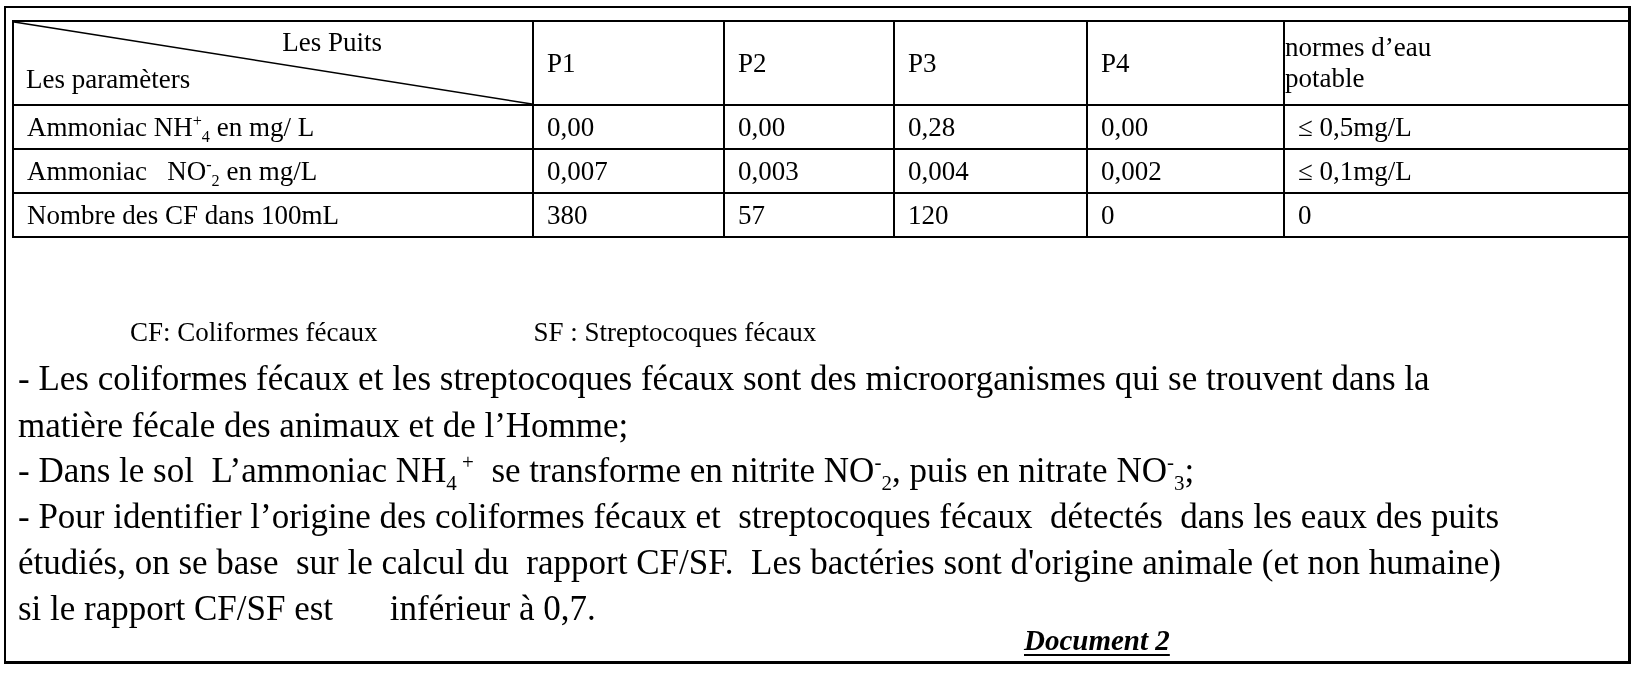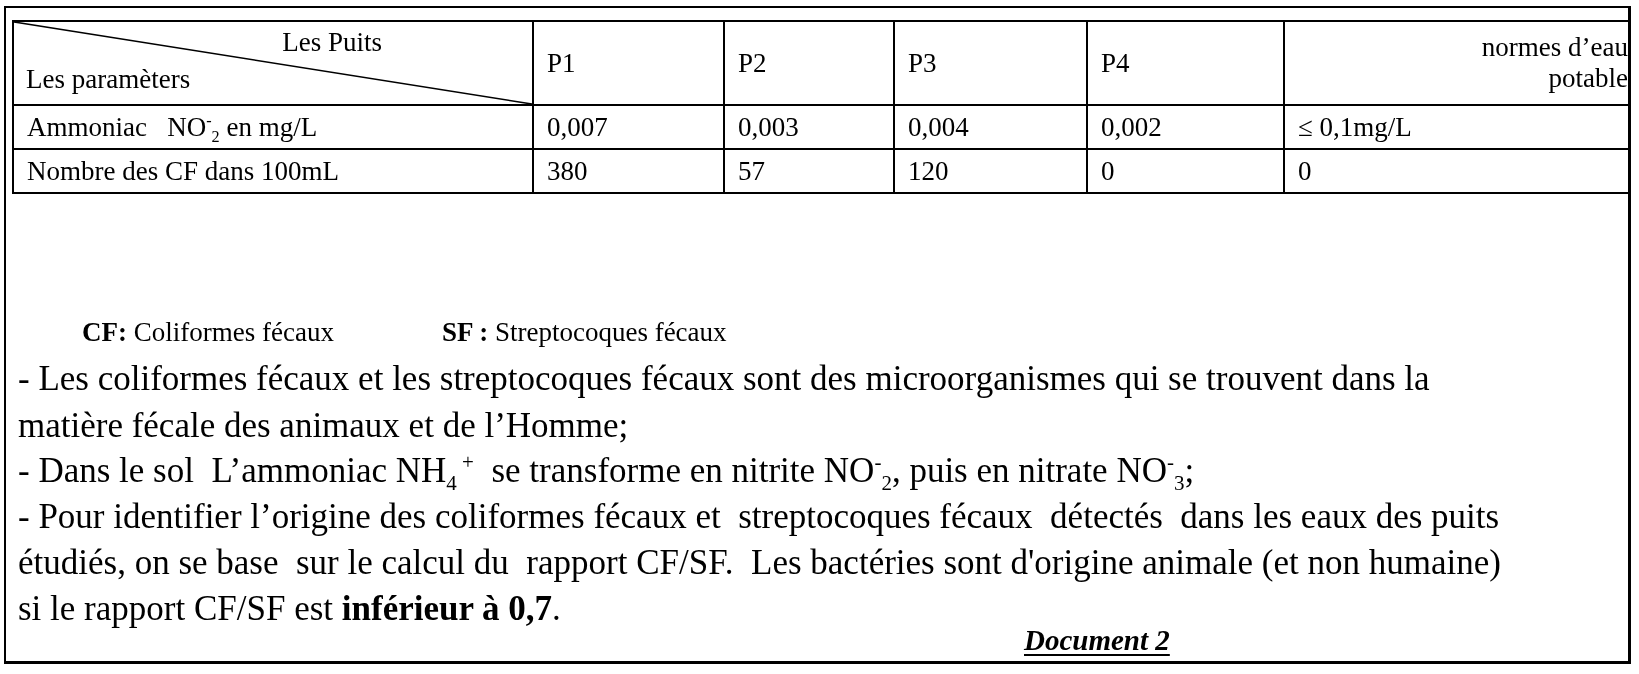--- a/index.html
+++ b/index.html
@@ -8,25 +8,25 @@
   .frame { position:absolute; left:4px; top:6px; width:1627px; height:658px;
            border:2px solid #000; border-right-width:3px; border-bottom-width:3px; box-sizing:border-box; }
   table.data { position:absolute; left:12px; top:20px; width:1616px; border-collapse:collapse;
                table-layout:fixed; font-size:27px; line-height:1.05; }
   table.data td { border:2px solid #000; padding:0 0 0 13px; vertical-align:middle; height:42px; white-space:nowrap; }
   table.data tr.head td { height:82px; }
   td.diag { position:relative; padding:0 !important;margin-left:30px; }
   td.diag svg { position:absolute; left:0; top:0; width:100%; height:100%; }
   td.diag .puits { position:absolute; left:0; right:150px; top:6px; text-align:right; }
   td.diag .params { position:absolute; left:12px; bottom:11px; }
-  td.norm-head { text-align:right; padding-left:0 !important; line-height:1.15; }
+  td.norm-head { text-align:left; padding-left:0 !important; line-height:1.15; }
   sup, sub { font-size:60%; line-height:0; }
   .legend { position:absolute; left:82px; top:317px; font-size:27px; white-space:pre; }
   .para { position:absolute; left:18px; font-size:35px; white-space:nowrap; }
-  b { font-weight:bold; }
+  b { font-weight:normal;margin-left:48px; }
   .docref { position:absolute; left:1008px; top:624px; font-size:29px; font-weight:bold; font-style:italic;
             text-decoration:underline; text-decoration-thickness:2px; text-underline-offset:4px;margin-left:16px; }
 </style>
 </head>
 <body>
 
 <div class="frame"></div>
 
 <table class="data">
   <colgroup>
@@ -49,20 +49,28 @@
     <td>P1</td>
     <td>P2</td>
     <td>P3</td>
     <td>P4</td>
     <td class="norm-head">
       <span>normes d’eau</span><br>
       <span>potable</span>
     </td>
   </tr>
 
+  <tr>
+    <td><span>Ammoniac NH</span><sup>+</sup><sub>4</sub><span> en mg/ L</span></td>
+    <td>0,00</td>
+    <td>0,00</td>
+    <td>0,28</td>
+    <td>0,00</td>
+    <td>≤ 0,5mg/L</td>
+  </tr>
 
   <tr>
     <td><span style="white-space:pre">Ammoniac   NO</span><sup>-</sup><sub>2</sub><span> en mg/L</span></td>
     <td>0,007</td>
     <td>0,003</td>
     <td>0,004</td>
     <td>0,002</td>
     <td>≤ 0,1mg/L</td>
   </tr>
 

